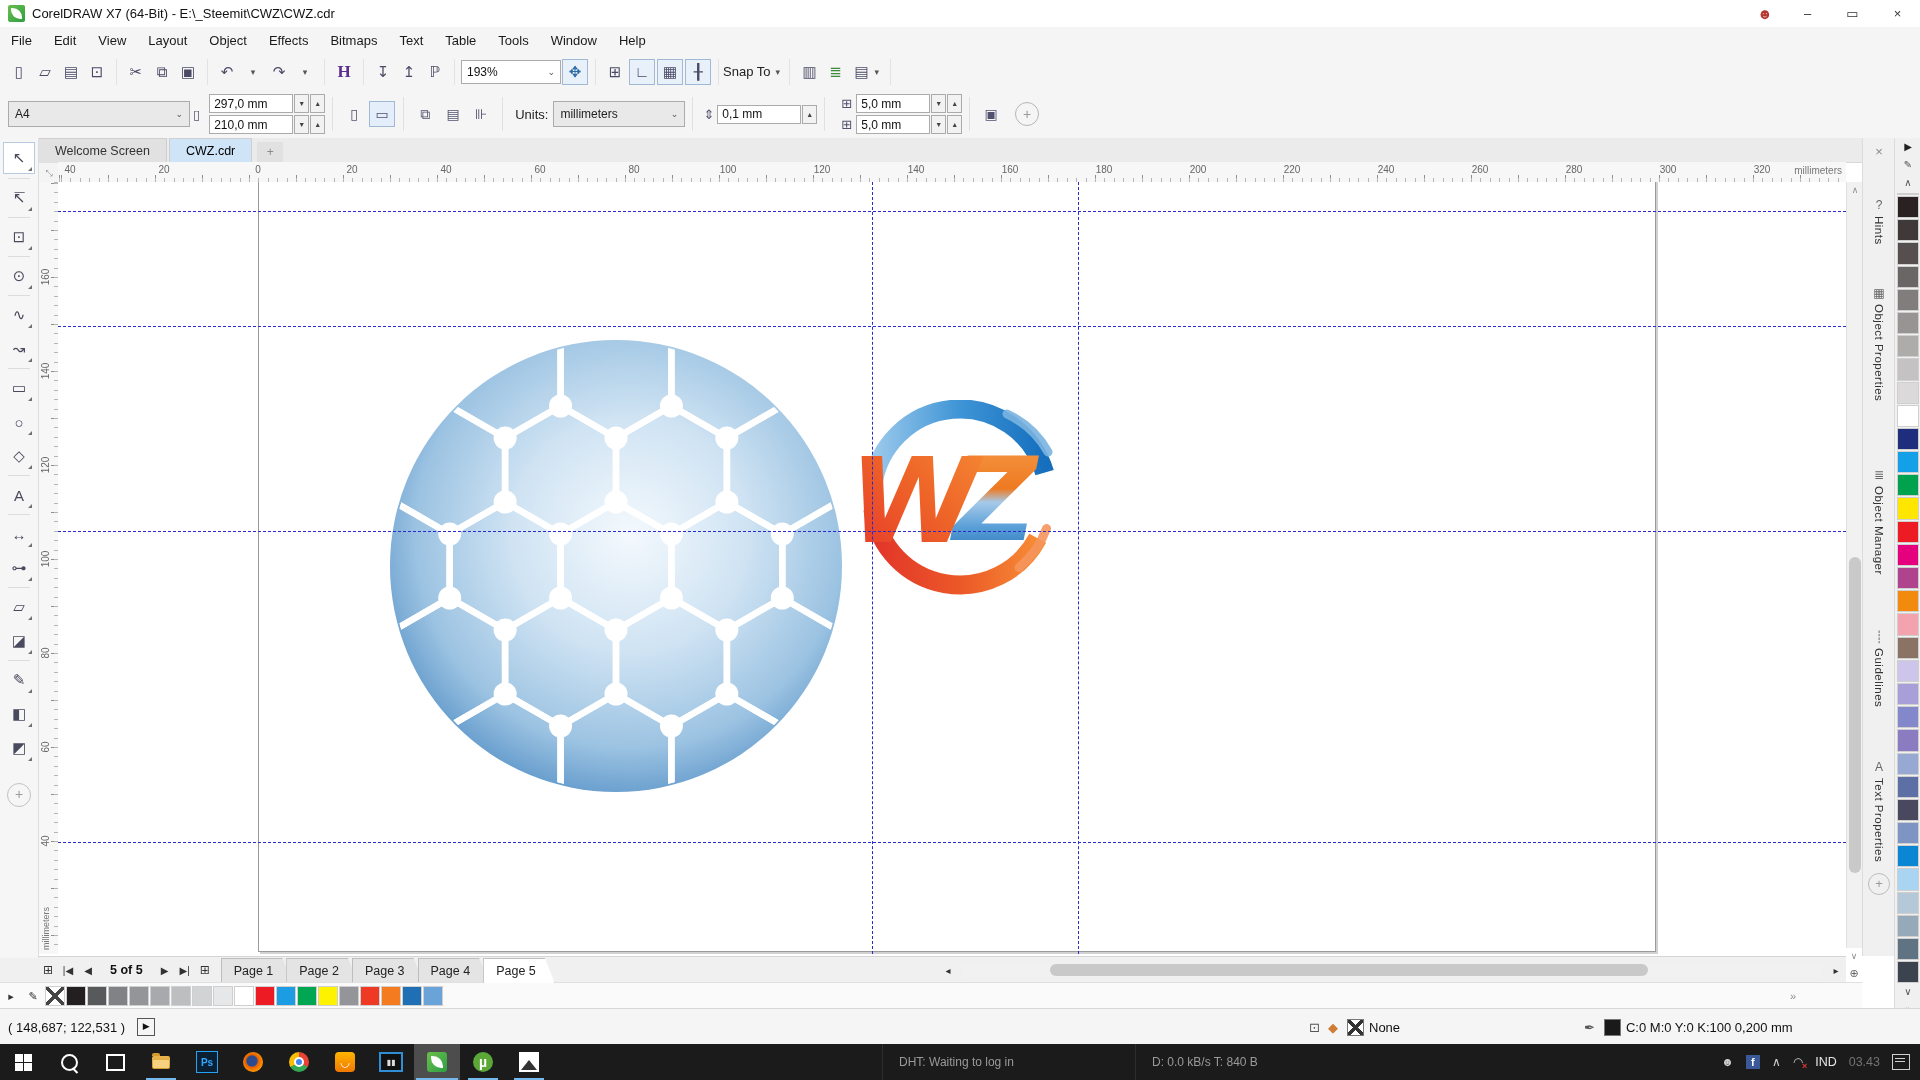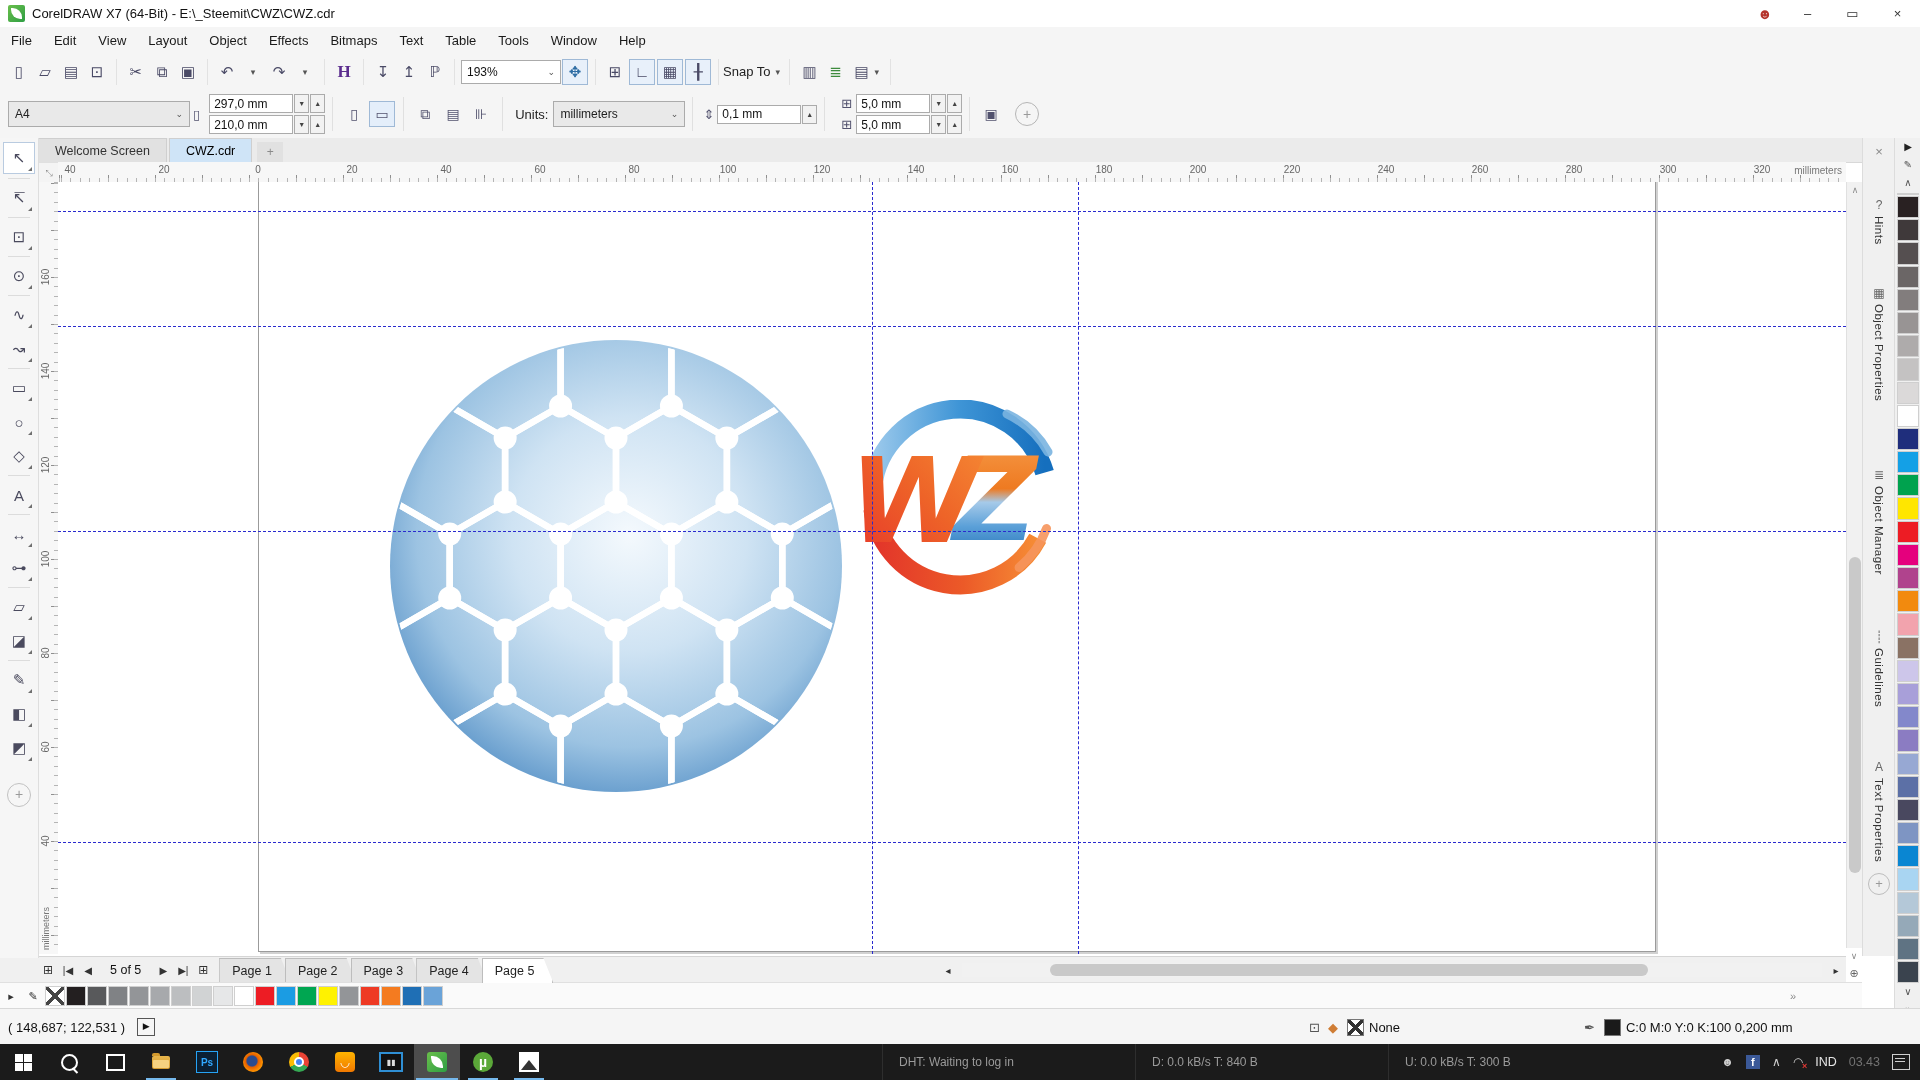--- a/index.html
+++ b/index.html
@@ -104,21 +104,21 @@
             display:flex;flex-direction:column;align-items:center;}
   .rpal-icon{height:18px;line-height:18px;color:#555;font-size:10px;}
   .swatch{width:20px;height:20.2px;border:1px solid #cfcfcf;margin-top:1px;}
   .swatch.none{background:
      linear-gradient(45deg,transparent 44%,#444 44% 56%,transparent 56%),
      linear-gradient(-45deg,transparent 44%,#444 44% 56%,transparent 56%),#fff;}
   
   #pagerow{left:38px;top:956px;width:1808px;height:26px;background:#f0f0f0;border-top:1px solid #d5d5d5;
            display:flex;align-items:center;}
   .pg-btn{width:20px;text-align:center;color:#333;font-size:10px;}
-  #page-count{padding:0 12px;font-size:12.5px;color:#111;}
+  #page-count{padding:0 12px;font-size:12.5px;color:#111;font-weight:bold;}
   .page-tab{height:24px;padding:0 18px 0 12px;display:flex;align-items:center;font-size:12.5px;color:#222;
             background:#e4e4e4;border:1px solid #bdbdbd;border-bottom:none;
             clip-path:polygon(0 0,calc(100% - 10px) 0,100% 100%,0 100%);margin-right:-6px;}
   .page-tab.active{background:#fff;z-index:2;}
   #hscroll{margin-left:auto;display:flex;align-items:center;height:100%;}
   #hscroll-track{width:860px;height:14px;background:#f1f1f1;position:relative;margin:0 4px;}
   #hscroll-thumb{position:absolute;left:88px;top:1px;width:598px;height:12px;background:#c9c9c9;border-radius:6px;}
   
   #bpalette{left:0;top:982px;width:1862px;height:26px;background:#fafafa;border-top:1px solid #e0e0e0;
             display:flex;align-items:center;}
@@ -683,21 +683,20 @@
       <div class="task-cell open">
         <div class="ut-glyph">µ</div>
       </div>
       <div class="task-cell open">
         <div class="photos-glyph"></div>
       </div>
     </div>
   <div id="task-texts">
       <div class="task-text" style="min-width: 220px;">DHT: Waiting to log in</div>
       <div class="task-text" style="min-width: 220px; text-align: right;">D: 0.0 kB/s T: 840 B</div>
-      <div class="task-text" style="min-width: 220px;">U: 0.0 kB/s T: 300 B</div>
     </div>
   <div id="tray">
     <span class="tray-icon">☻</span>
     <span class="fb-icon">f</span>
     <span class="tray-icon">∧</span>
     <span class="tray-icon"><span>◠</span><span class="net-x">×</span></span>
     <span id="tray-lang">IND</span>
     <span id="tray-time">03.43</span>
     <span class="action-center"></span>
   </div>

